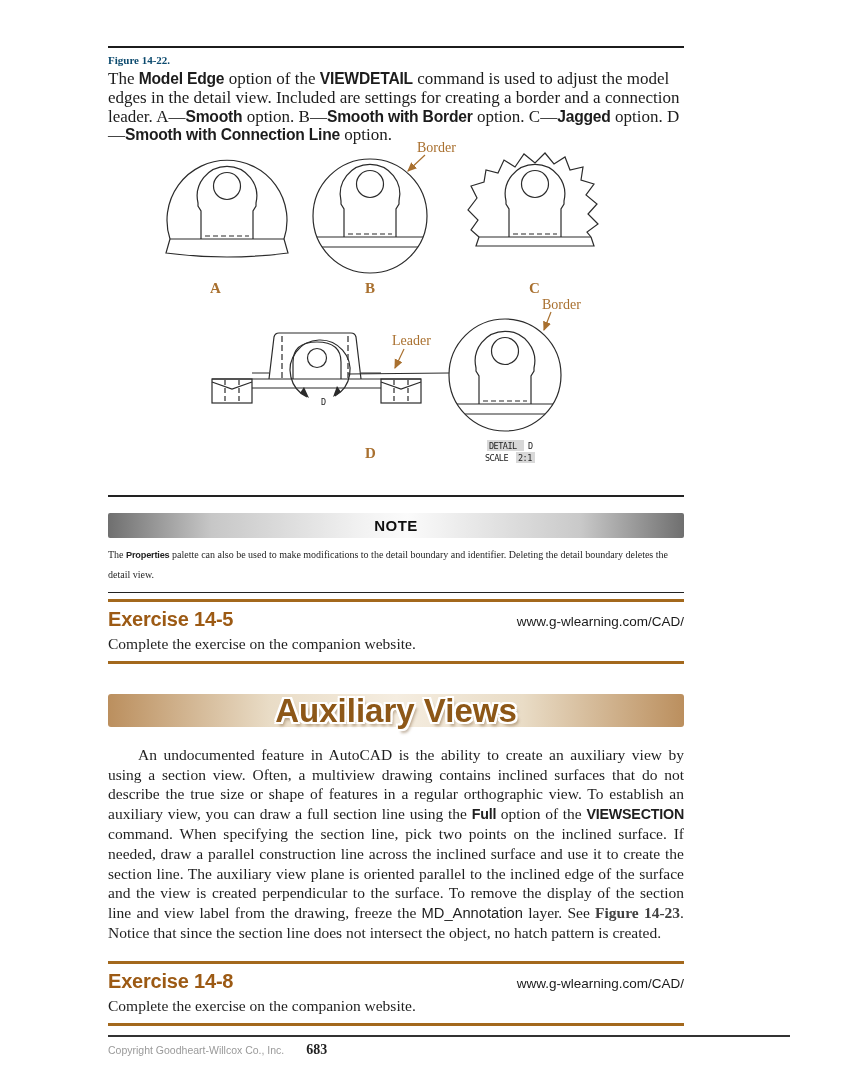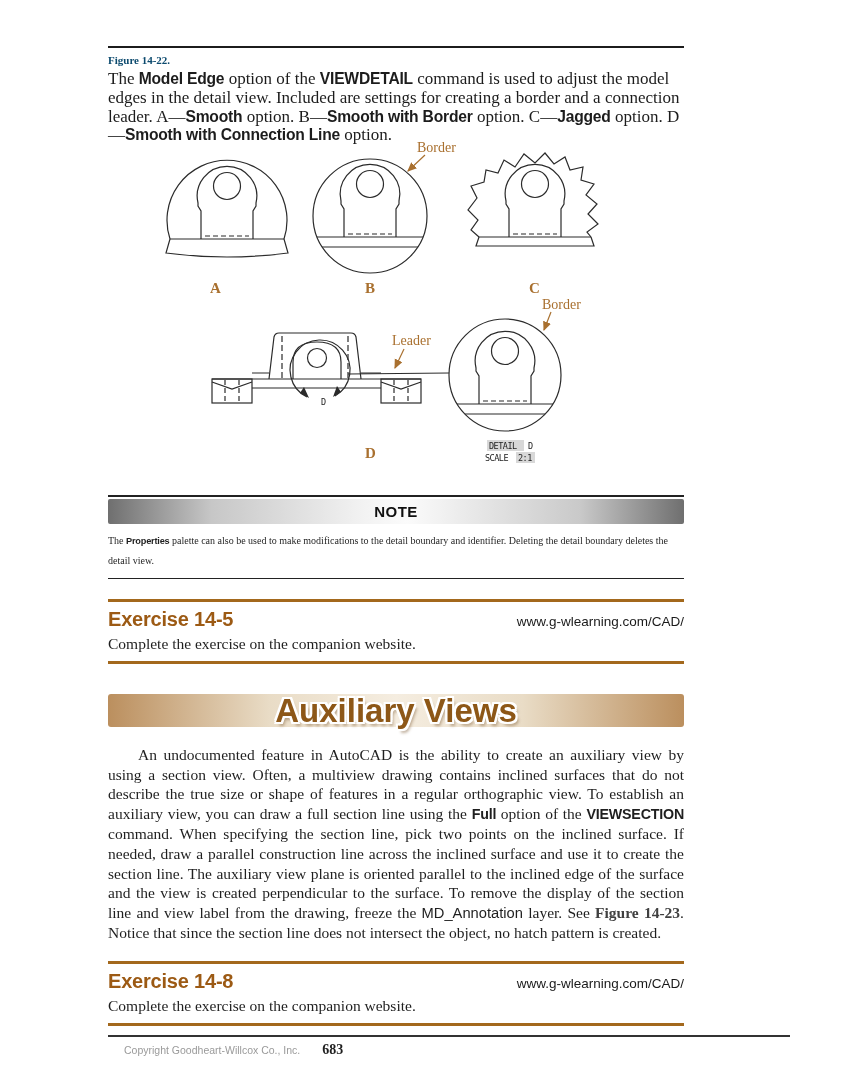--- a/index.html
+++ b/index.html
@@ -16,21 +16,21 @@
   
   .fig-label{font-weight:bold;font-size:11px;color:#0c4a6e;line-height:19px;}
   .fig-caption{font-size:17px;line-height:18.8px;color:#1c1c1c;}
 
   
   .run-bs{font-family:"Liberation Sans",sans-serif;font-weight:700;font-size:0.92em;letter-spacing:-0.2px;}
   .run-sans{font-family:"Liberation Sans",sans-serif;font-size:0.95em;}
   .run-ref{color:#404040;font-weight:700;}
 
   
-  .note-bar{height:25px;margin-top:2px;border-radius:2px;
+  .note-bar{height:25px;margin-top:16px;border-radius:2px;
     background:linear-gradient(90deg,#6f6f6f 0%,#c7c7c7 18%,#f2f2f2 44%,#fbfbfb 52%,#c9c9c9 82%,#6f6f6f 100%);
     display:flex;align-items:center;justify-content:center;}
   .note-title{font-family:"Liberation Sans",sans-serif;font-weight:800;font-size:15px;color:#101010;letter-spacing:.5px;}
   .note-body{font-size:10px;line-height:19px;margin-top:7px;}
 
   
   .ex-head{display:flex;align-items:baseline;margin:6px 0 3px 0;}
   .ex-title{font-family:"Liberation Sans",sans-serif;font-weight:800;font-size:20px;color:#9c5a14;letter-spacing:-0.2px;}
   .ex-url{margin-left:auto;font-family:"Liberation Sans",sans-serif;font-size:13.5px;color:#1a1a1a;}
   .ex-body{font-size:15.5px;line-height:19px;margin-bottom:8px;}
@@ -39,21 +39,21 @@
   .banner{height:33px;border-radius:3px;display:flex;align-items:center;justify-content:center;
     background:linear-gradient(90deg,#bb8f5e 0%,#e9dcc6 28%,#f5ede0 50%,#e9dcc6 72%,#bb8f5e 100%);}
   .banner-title{font-family:"Liberation Sans",sans-serif;font-weight:800;font-size:33px;color:#8d5717;
     text-shadow:-2px -2px 0 #fff,2px -2px 0 #fff,-2px 2px 0 #fff,2px 2px 0 #fff,
                 -2px 0 0 #fff,2px 0 0 #fff,0 -2px 0 #fff,0 2px 0 #fff,3px 4px 3px rgba(120,85,45,.45);}
 
   
   .para{font-size:15.5px;line-height:19.6px;text-align:justify;text-indent:30px;}
 
   
-  .footer-row{display:flex;align-items:baseline;margin-top:5px;margin-left:16px;}
+  .footer-row{display:flex;align-items:baseline;margin-top:5px;}
   .foot-copy{font-family:"Liberation Sans",sans-serif;font-size:10.5px;color:#9a9a9a;}
   .foot-right{margin-left:auto;font-size:13.5px;color:#1a1a1a;}
   .foot-chapter{font-style:italic;}
   .foot-page{font-weight:bold;font-size:14px;margin-left:22px;}
 
   
   svg text{font-family:"Liberation Serif",serif;}
   .ann{font-size:14px;fill:#a9702f;}
   .viewlab{font-size:15px;font-weight:bold;fill:#a9702f;}
   .cadtxt{font-family:"DejaVu Sans Mono",monospace;font-size:8.5px;fill:#222;letter-spacing:-0.5px;}

